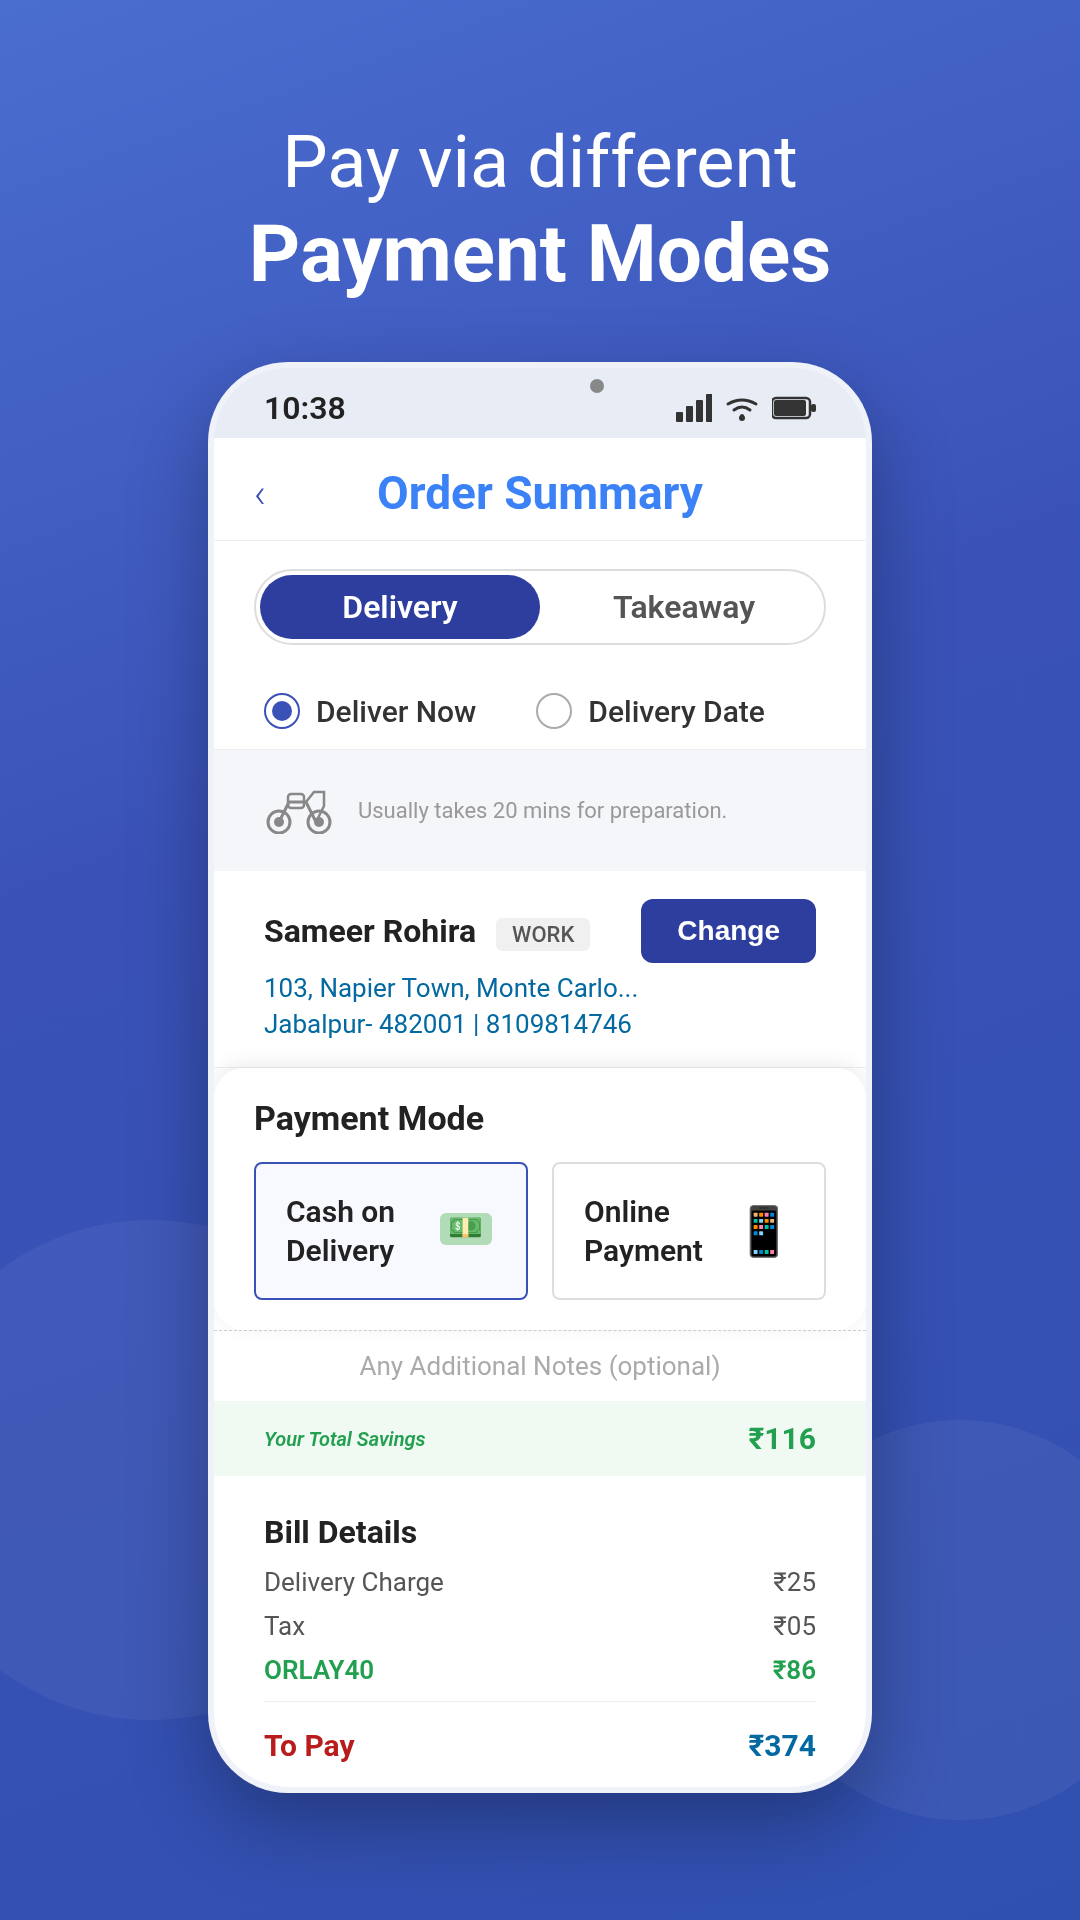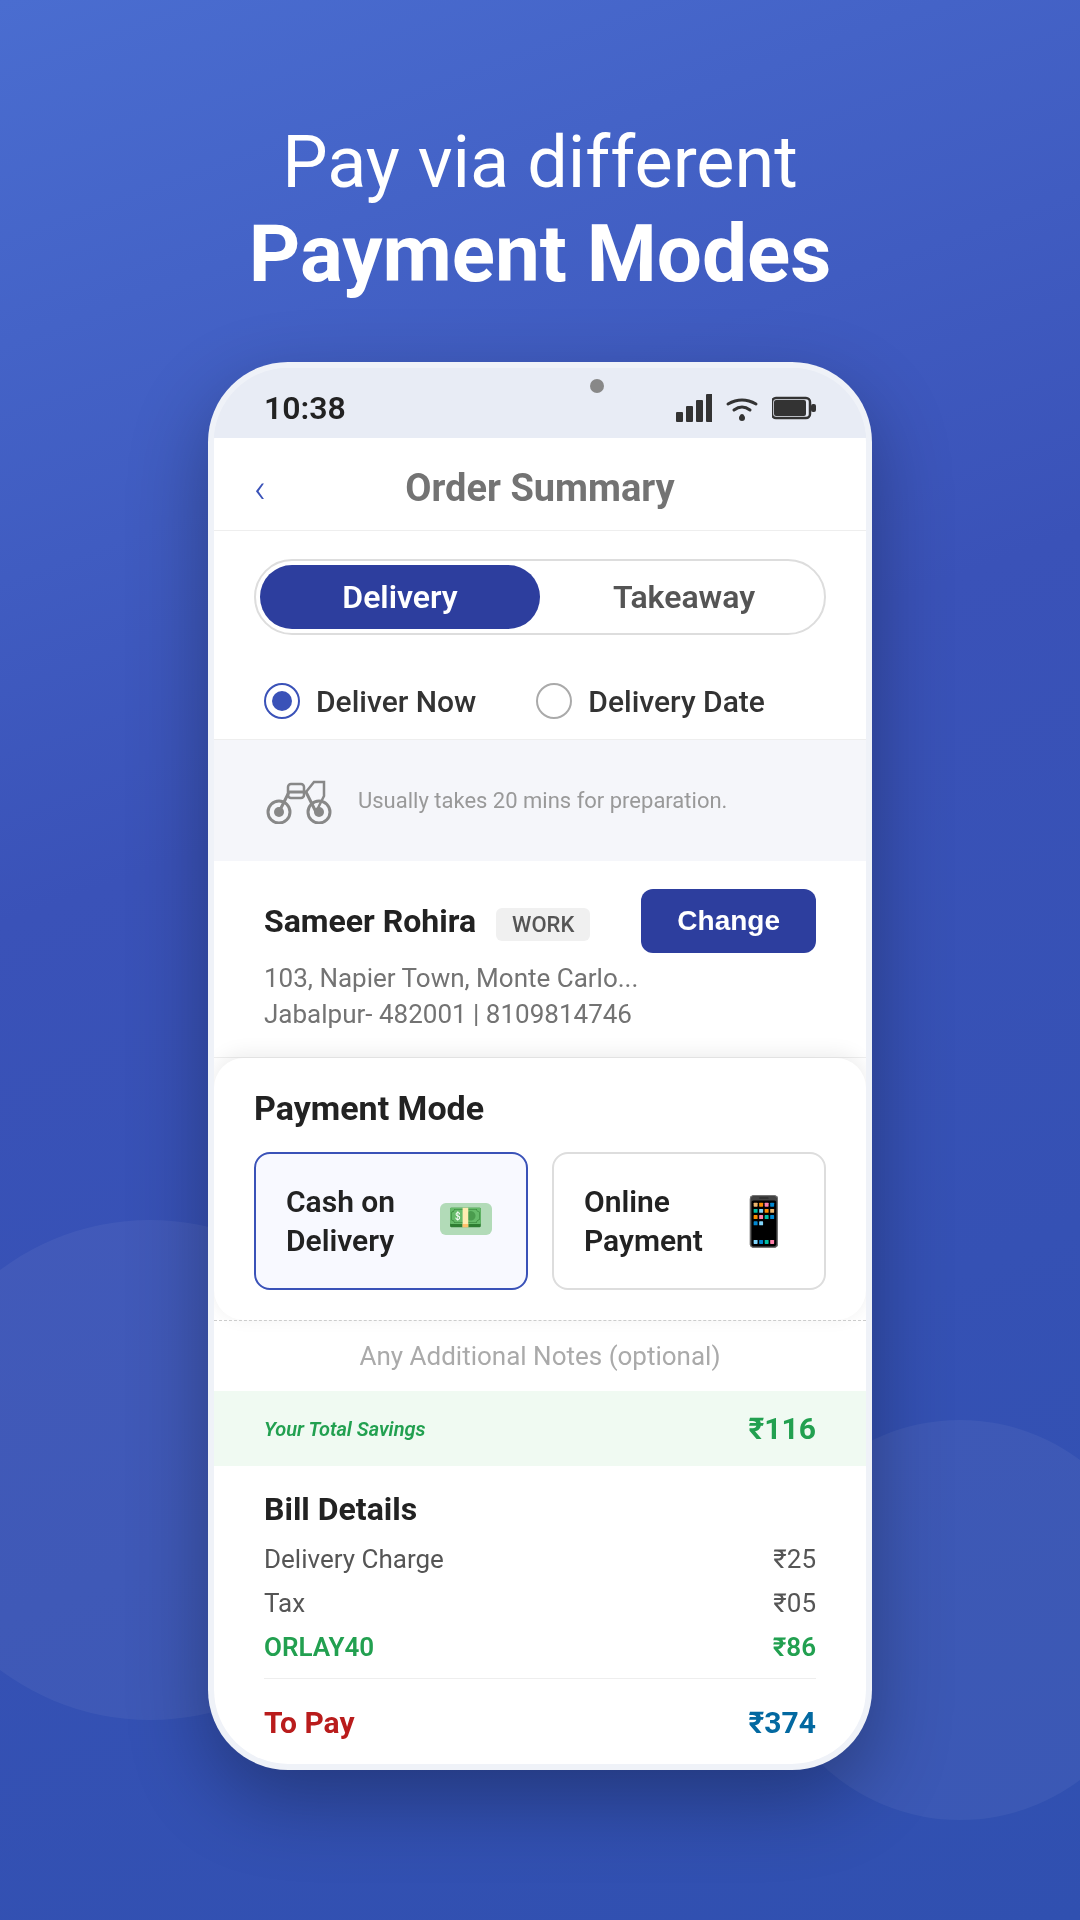--- a/index.html
+++ b/index.html
@@ -111,23 +111,23 @@
       border-bottom: 1px solid #eee;
     }
     .nav-back {
       position: absolute;
       left: 40px;
       font-size: 40px;
       color: #3a52b8;
       font-weight: 300;
     }
     .nav-title {
-      font-size: 38px;
-      font-weight: 700;
-      color: #737373;
+      font-size: 46px;
+      font-weight: 700;
+      color: #3b82f6;
     }
 
     
     .toggle-group {
       display: flex;
       margin: 28px 40px;
       background: white;
       border: 2px solid #ddd;
       border-radius: 50px;
       overflow: hidden;
@@ -241,21 +241,21 @@
       color: white;
       border: none;
       border-radius: 12px;
       padding: 16px 36px;
       font-size: 28px;
       font-weight: 600;
       cursor: pointer;
     }
     .address-line {
       font-size: 26px;
-      color: #737373;
+      color: #0369a1;
       margin-top: 6px;
     }
 
     
     .payment-section {
       background: white;
       padding: 30px 40px;
       border-radius: 30px;
       margin: 0;
       box-shadow: 0 -4px 20px rgba(0,0,0,0.08);
@@ -269,21 +269,21 @@
     .payment-options {
       display: flex;
       gap: 24px;
     }
     .payment-option {
       flex: 1;
       display: flex;
       align-items: center;
       justify-content: space-between;
       padding: 28px 30px;
-      border-radius: 16px;
+      border-radius: 8px;
       border: 2px solid #ddd;
       cursor: pointer;
     }
     .payment-option.selected {
       border: 2px solid #3a52b8;
       background: #f8f9ff;
     }
     .payment-option-label {
       font-size: 30px;
       font-weight: 600;
@@ -327,20 +327,21 @@
 
     
     .bill-section {
       padding: 24px 50px;
     }
     .bill-title {
       font-size: 32px;
       font-weight: 700;
       color: #222;
       margin-bottom: 16px;
+      margin-top: 13px;
     }
     .bill-row {
       display: flex;
       justify-content: space-between;
       align-items: center;
       margin-bottom: 14px;
     }
     .bill-label {
       font-size: 26px;
       color: #555;

